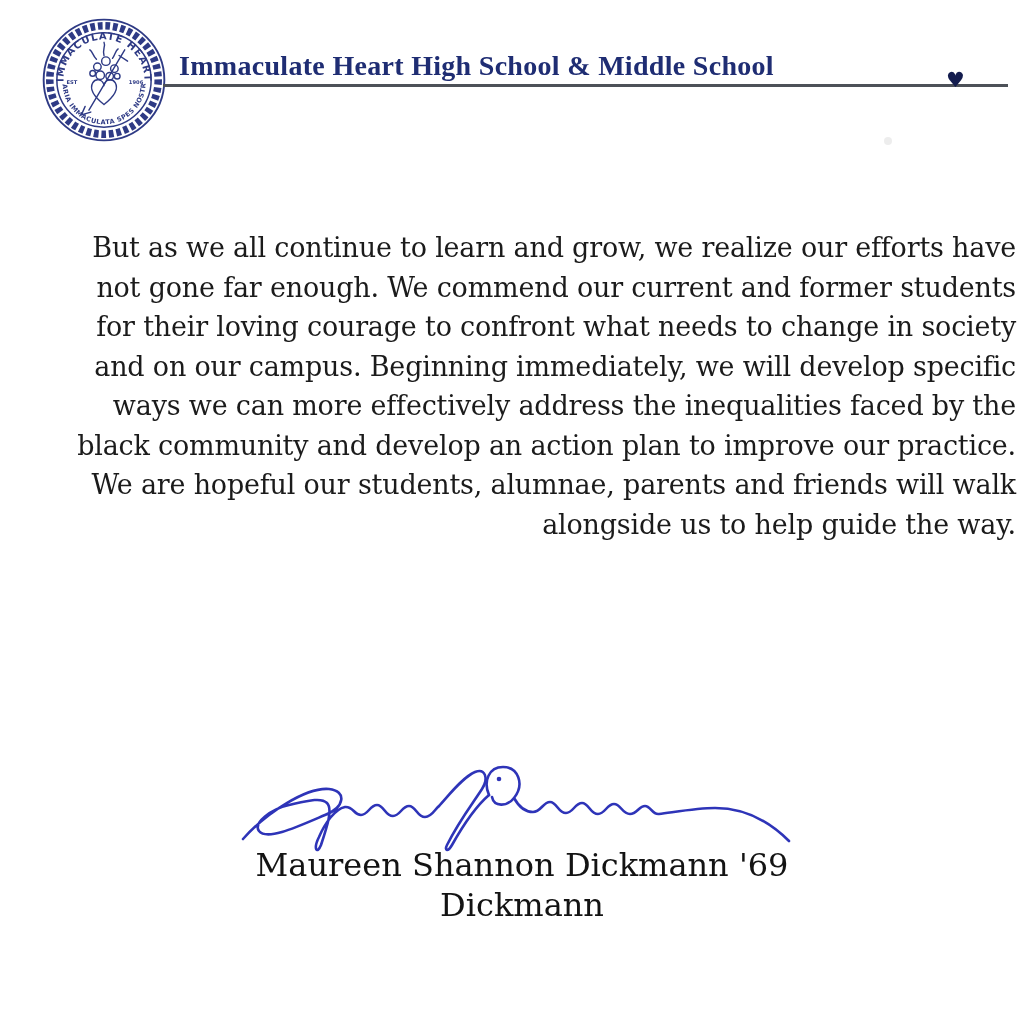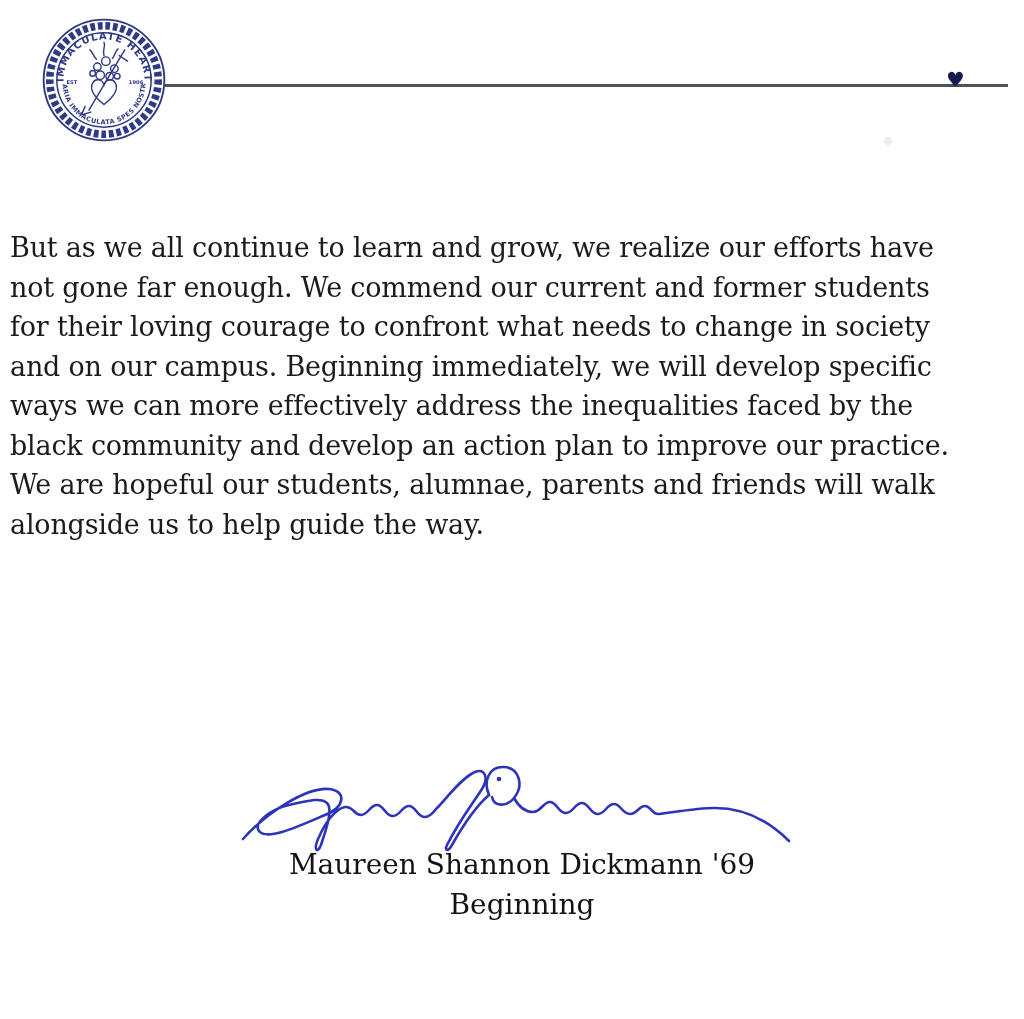--- a/index.html
+++ b/index.html
@@ -56,39 +56,39 @@
   .para {
     position: absolute;
     left: 10px;
     width: 1006px;
     font-size: 27px;
     line-height: 39.5px;
     color: #1b1b1b;
     white-space: pre-line;
     letter-spacing: -0.2px;
   }
-  .para-1 { top: 228px; }
+  .para-1 { top: 228px; text-align: right; }
   .para-2 { top: 588px; }
 
   
   .signature-ink {
     position: absolute;
     left: 237px; top: 757px;
     width: 565px; height: 100px;
   }
   .signature-ink path { fill: none; stroke: #2e34b8; stroke-width: 2.6; stroke-linecap: round; stroke-linejoin: round; }
   .signature-ink circle { fill: #2e34b8; }
 
   .signoff {
     position: absolute;
     left: 20px; top: 845px;
     width: 1004px;
     text-align: center;
     color: #131313;
-    font-size: 28px;
+    font-size: 32px;
     line-height: 40px;
   }
   .signoff div { white-space: nowrap; }
 
   
   .seal .arc-text {
     font-family: "DejaVu Sans", sans-serif;
     font-weight: bold;
     fill: #2e3a85;
   }
@@ -137,20 +137,21 @@
       <circle cx="66" cy="65" r="4.5"></circle>
       <circle cx="76" cy="66" r="4"></circle>
       <circle cx="58" cy="63" r="3"></circle>
       <circle cx="84" cy="66" r="3"></circle>
       <path d="M 70 44 C 68 38 72 34 70 30"></path>
       <path d="M 62 48 C 58 44 58 40 55 38"></path>
       <path d="M 79 47 C 82 43 82 39 85 37"></path>
     </g>
   </svg>
 
+  <div class="page-title">Immaculate Heart High School &amp; Middle School</div>
 
   <div class="header-rule"></div>
   <div class="rule-heart">♥</div>
   <div class="paper-smudge"></div>
 
   <div class="para para-1">But as we all continue to learn and grow, we realize our efforts have
 not gone far enough. We commend our current and former students
 for their loving courage to confront what needs to change in society
 and on our campus. Beginning immediately, we will develop specific
 ways we can more effectively address the inequalities faced by the
@@ -164,16 +165,16 @@
 
     <path d="M 202 49 C 212 38 226 20 238 15 C 248 11 252 21 245 32 C 236 46 222 64 210 88 C 207 94 211 95 215 88 C 224 72 238 50 252 38"></path>
 
     <path d="M 252 38 C 246 24 252 10 266 10 C 281 10 288 27 277 41 C 270 50 257 50 255 40 M 277 41 C 282 50 288 55 296 55 C 304 55 306 45 313 45 C 320 45 321 56 329 56 C 336 56 338 46 345 46 C 352 46 353 57 361 57 C 368 57 370 47 377 47 C 384 47 385 57 393 57 C 400 57 402 49 408 49 C 414 49 415 58 422 57 C 438 55 460 51 478 51 C 504 51 530 62 552 84"></path>
 
     <circle cx="262" cy="22" r="2.3"></circle>
   </svg>
 
   <div class="signoff">
     <div>Maureen Shannon Dickmann '69</div>
-    <div>Beginning</div>
+    <div>Dickmann</div>
   </div>
 
 </div>
 
 </body></html>

